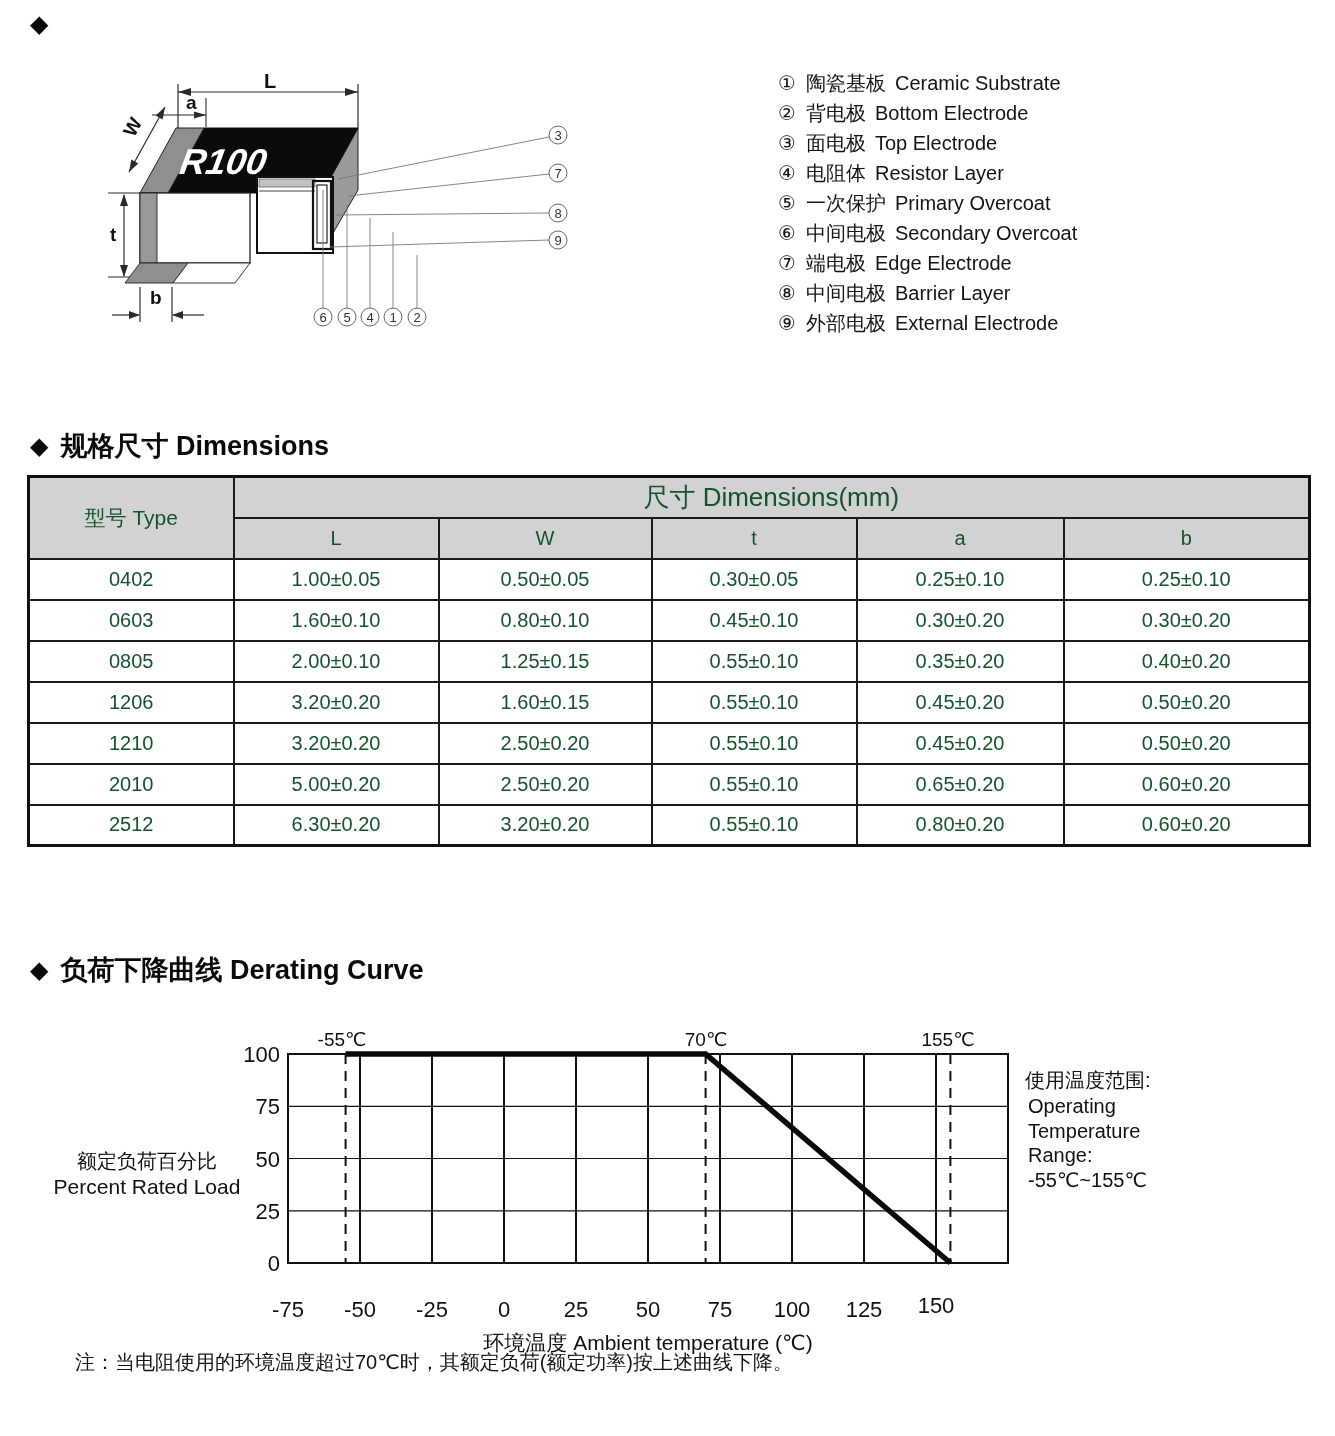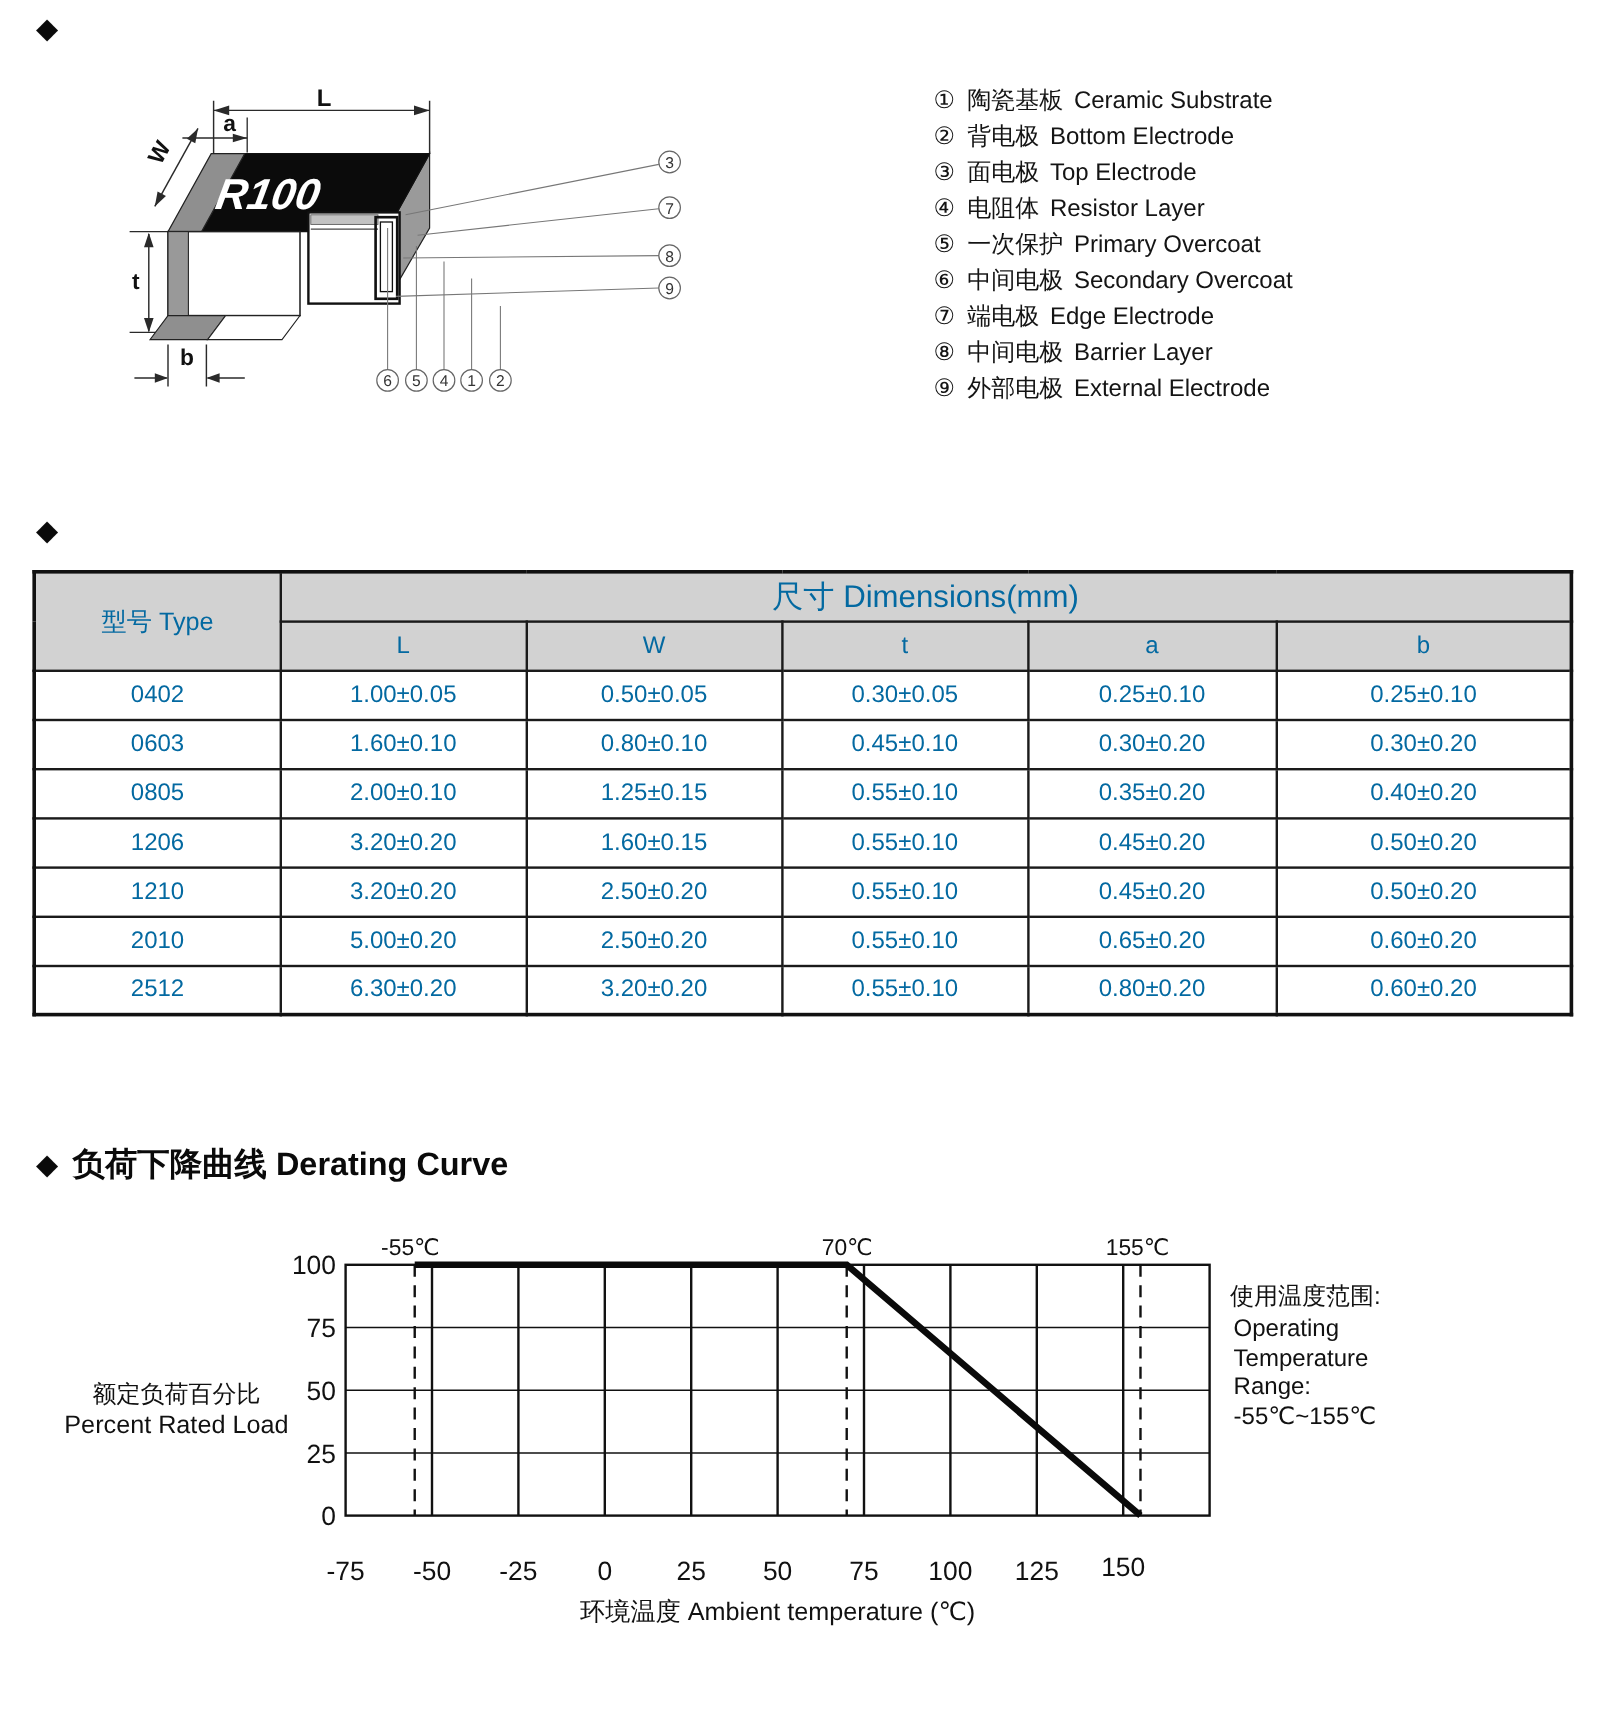--- a/index.html
+++ b/index.html
@@ -8,21 +8,21 @@
   .heading{position:absolute;left:30px;font-size:27px;font-weight:700;color:#0a0a0a;
            display:flex;align-items:center;white-space:nowrap;}
   .heading .diamond{font-size:24px;margin-right:12px;}
   
   .legend{position:absolute;left:778px;top:70px;}
   .legend-item{display:flex;align-items:baseline;height:30px;font-size:20px;color:#141414;white-space:nowrap;}
   .legend-item .num{margin-right:10px;font-size:20px;}
   .legend-item .zh{margin-right:9px;}
   
   .dim-table{position:absolute;left:27px;top:475px;border-collapse:collapse;table-layout:fixed;
-             font-size:20px;color:#0369a1;}
+             font-size:20px;color:#14532d;}
   .dim-table td,.dim-table th{border:2px solid #1a1a1a;text-align:center;vertical-align:middle;
              font-weight:400;padding:0;}
   .dim-table{border:3px solid #111;}
   .dim-table .hd{background:#d2d2d2;}
   .dim-table tr{height:41px;}
   
   svg text{font-family:"Liberation Sans","DejaVu Sans",sans-serif;}
   .notes{position:absolute;left:75px;top:1350px;width:1230px;font-size:20px;line-height:25px;color:#141414;}
 </style>
 </head>
@@ -176,20 +176,21 @@
       </div>
     <div class="legend-item">
         <span class="num">⑨</span>
         <span class="zh">外部电极</span>
         <span class="en">External Electrode</span>
       </div>
   </div>
 
   <div class="heading" style="top:428px;">
     <span class="diamond">◆</span>
+    <span>规格尺寸 Dimensions</span>
   </div>
 
   <table class="dim-table">
     <colgroup>
       <col style="width:205px">
         <col style="width:205px">
         <col style="width:213px">
       <col style="width:205px">
         <col style="width:207px">
         <col style="width:246px">
@@ -334,15 +335,16 @@
     <g font-size="20" fill="#111">
       <text x="1025" y="1087">使用温度范围:</text>
       <text x="1028" y="1113">Operating</text>
       <text x="1028" y="1138">Temperature</text>
       <text x="1028" y="1162">Range:</text>
       <text x="1028" y="1187">-55℃~155℃</text>
     </g>
   </svg>
 
   <div class="notes">
+    <div>注：当电阻使用的环境温度超过70℃时，其额定负荷(额定功率)按上述曲线下降。</div>
   </div>
 
 </div>
 
 </body></html>

